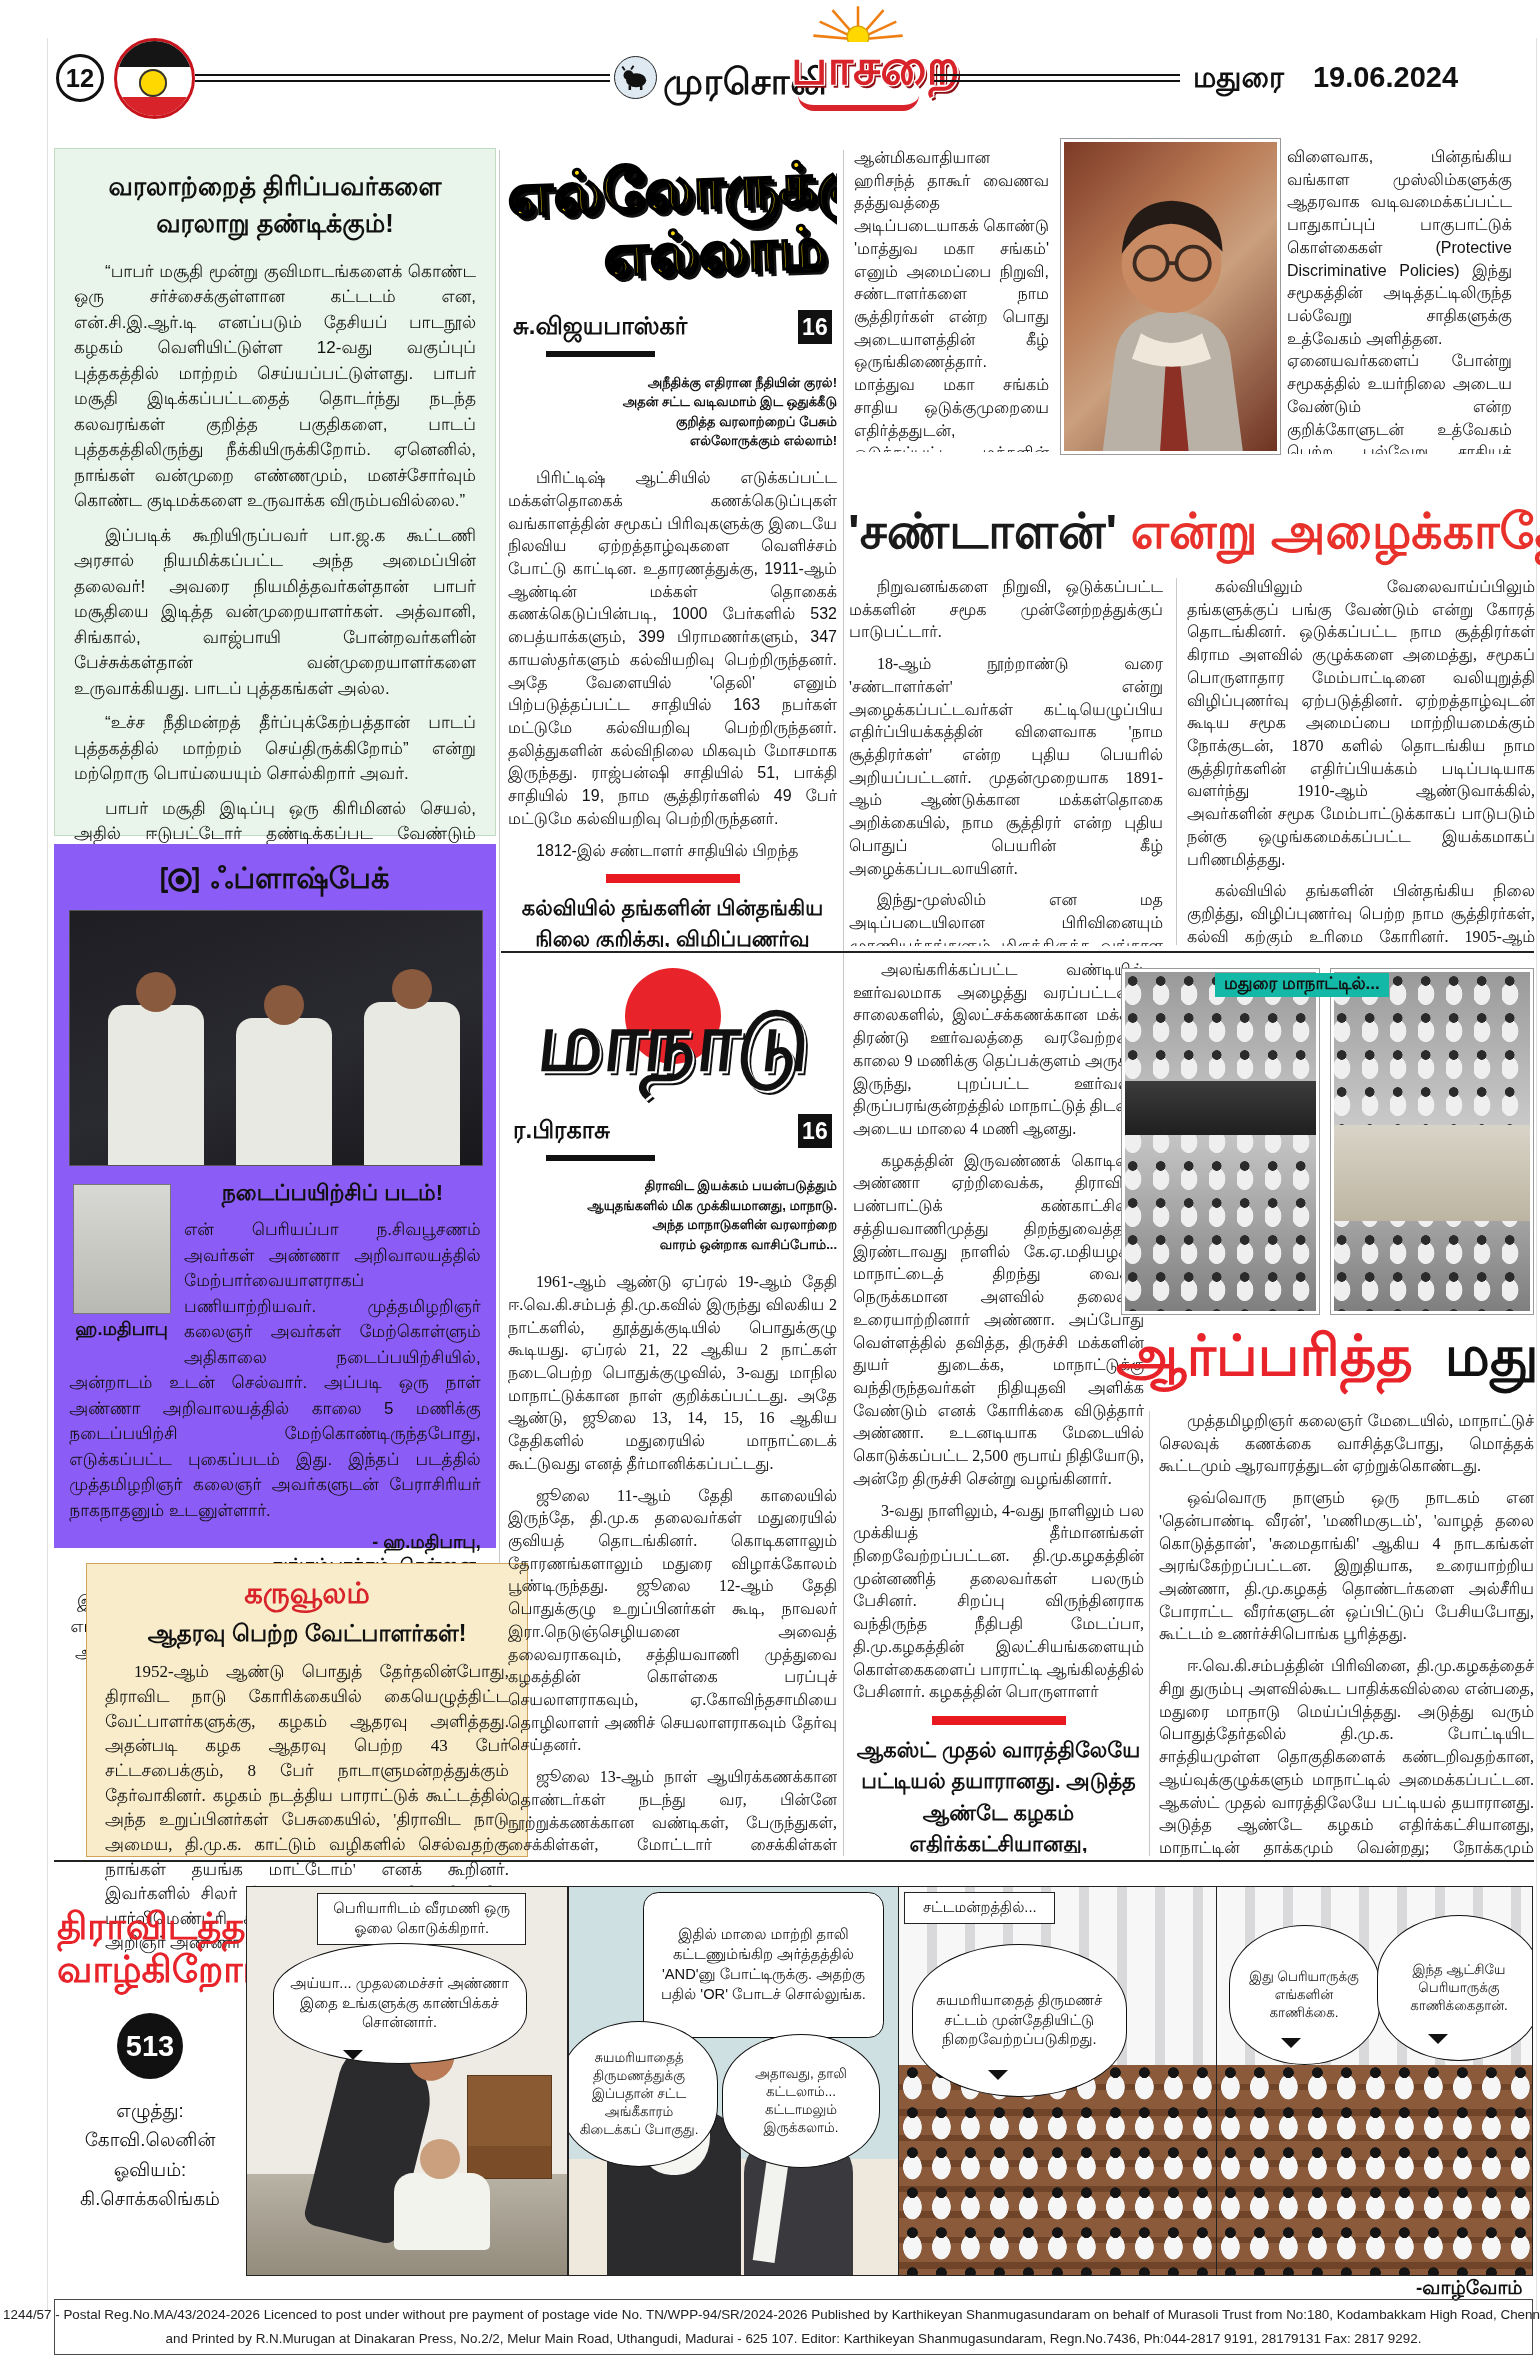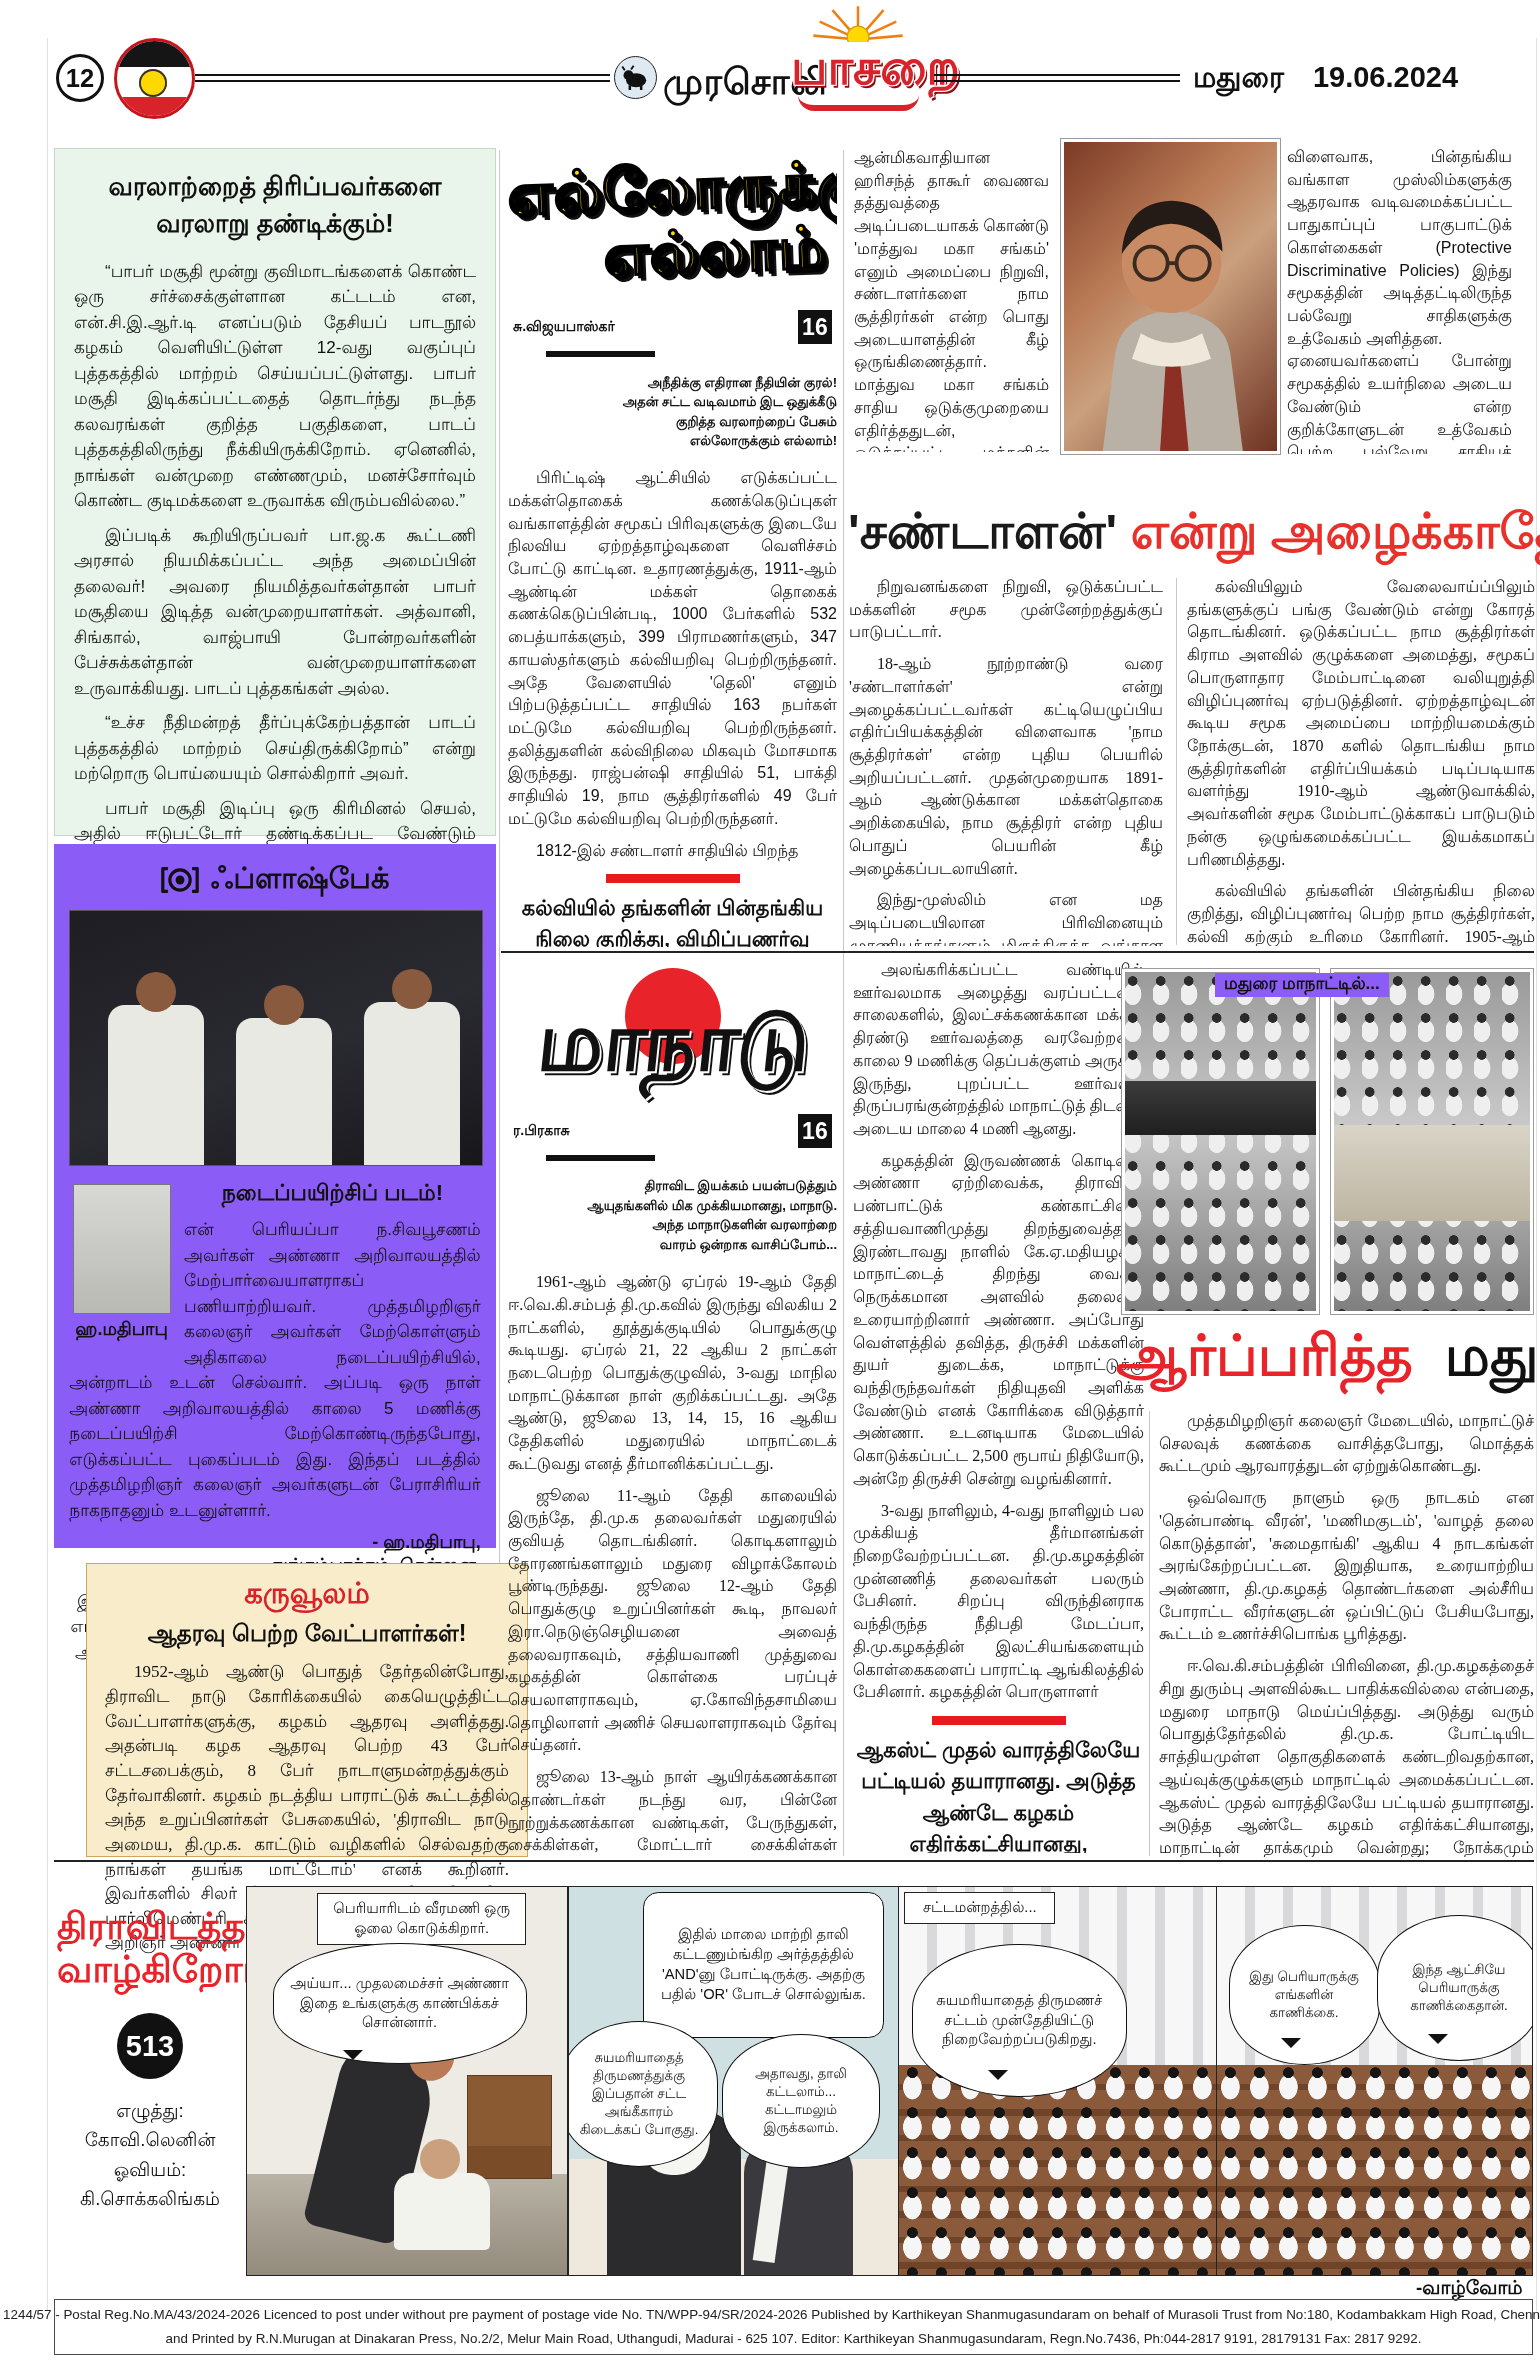--- a/index.html
+++ b/index.html
@@ -36,21 +36,21 @@
   .greenbox{left:54px;top:148px;width:442px;height:688px;background:#e9f4ea;border:0.6px solid #c2d9c3;
             padding:16.6px 19px;box-sizing:border-box;}
   .greenbox h2{margin:2.6px 0 16.6px;font-size:25.5px;line-height:1.45;text-align:center;white-space:pre-line;}
   .greenbox p{font-size:17px;line-height:1.5;text-indent:31px;}
   
   .col-main{left:508px;top:146px;width:329px;height:801px;overflow:hidden;}
   .headline1{font-size:59px;font-weight:900;color:#ffd900;line-height:1.08;transform:rotate(-2deg);
              -webkit-text-stroke:1.3px #000;text-shadow:3.2px 3.2px 0 #000,5.7px 5.7px 0 #111;margin:11.5px 0 25.5px;}
   .headline1 .l2{display:block;text-align:right;padding-right:12.8px;}
   .byrow{display:flex;align-items:center;justify-content:space-between;margin:3.8px 5.1px 5.1px;}
-  .byname{font-size:14px;font-weight:bold;}
+  .byname{font-size:24px;font-weight:bold;}
   .epbox{width:34px;height:34px;background:#111;color:#fff;font-size:23px;font-weight:bold;
          display:flex;align-items:center;justify-content:center;}
   .byrule{width:109px;height:6.4px;background:#111;margin:6.4px 0 15.3px 38px;}
   .lede{font-size:13px;font-weight:bold;text-align:right;line-height:1.5;white-space:pre-line;margin-bottom:16.6px;}
   .pullq{text-align:center;margin-top:11.5px;}
   .pullq .bar{width:134px;height:9px;background:#e8191f;margin:9px auto;}
   .pullq .qt{font-size:21px;font-weight:bold;line-height:1.5;margin:6.4px 3.8px;}
   .col-a{left:854px;top:147px;width:195px;height:305px;overflow:hidden;}
   .col-b{left:1287px;top:146px;width:225px;height:308px;overflow:hidden;}
   .col-a p,.col-b p{font-size:16px;line-height:1.42;text-indent:0;}
@@ -96,21 +96,21 @@
                  transform:skewX(-6deg);letter-spacing:-2.6px;text-shadow:1.9px 1.9px 0 #fff,3.8px 3.8px 0 #111;}
   .col-m2{left:853px;top:959px;width:291px;height:894px;overflow:hidden;}
   .mphoto1{left:1121px;top:968px;width:199px;height:347px;}
   .mphoto2{left:1330px;top:968px;width:204px;height:347px;}
   .bw-art{width:100%;height:100%;position:relative;overflow:hidden;background:
      radial-gradient(circle 5.7px at 7.7px 9px,#2b2b2b 4.5px,transparent 5.1px),
      radial-gradient(ellipse 9px 11.5px at 7.7px 22px,#efefef 8.3px,transparent 9px),
      linear-gradient(180deg,#9a9a9a 0%,#c9c9c9 45%,#7f7f7f 100%);
      background-size:28px 37px,28px 37px,100% 100%;}
   .bw-band{position:absolute;left:0;right:0;height:54px;background:linear-gradient(#3c3c3c,#1f1f1f);}
-  .mcaption{left:1215px;top:973px;background:#8b5cf6;padding:1.3px 9px;font-size:17px;font-weight:bold;z-index:5;}
+  .mcaption{left:1215px;top:973px;background:#14b8a6;padding:1.3px 9px;font-size:17px;font-weight:bold;z-index:5;}
   .headline3{left:1116px;top:1323px;width:421px;font-size:56px;font-weight:900;white-space:nowrap;}
   .headline3 .red{color:#e8232a;}
   .headline3 .blk{color:#111;margin-left:16.6px;}
   .col-m3{left:1159px;top:1410px;width:375px;height:447px;overflow:hidden;}
   
   .comic-title{left:57px;top:1906px;width:186px;text-align:center;}
   .comic-title .t{font-size:37px;font-weight:900;color:#e8232a;line-height:1.15;white-space:pre-line;}
   .comic-title .ep{margin:22px auto 16.6px;width:66px;height:66px;border-radius:50%;background:#111;color:#fff;
                    font-size:29px;font-weight:bold;display:flex;align-items:center;justify-content:center;}
   .comic-title .cr{font-size:18.5px;line-height:1.6;white-space:pre-line;}

